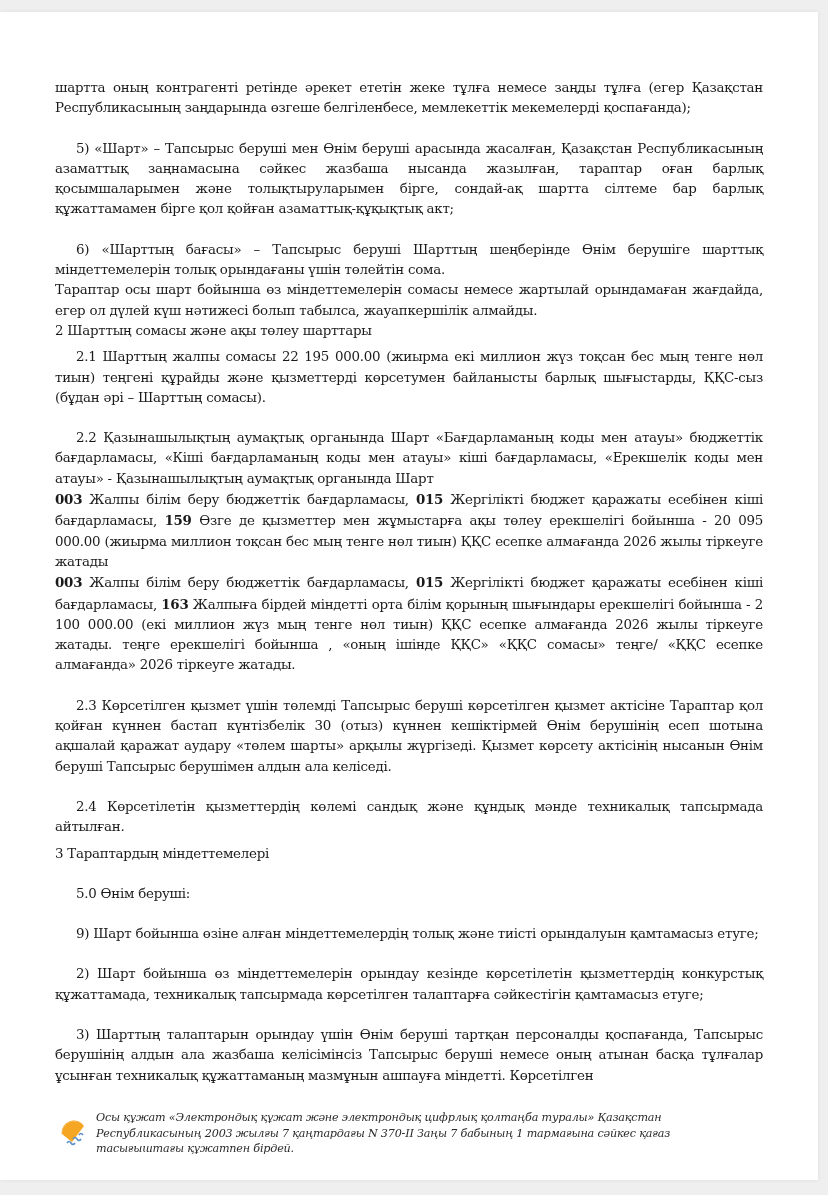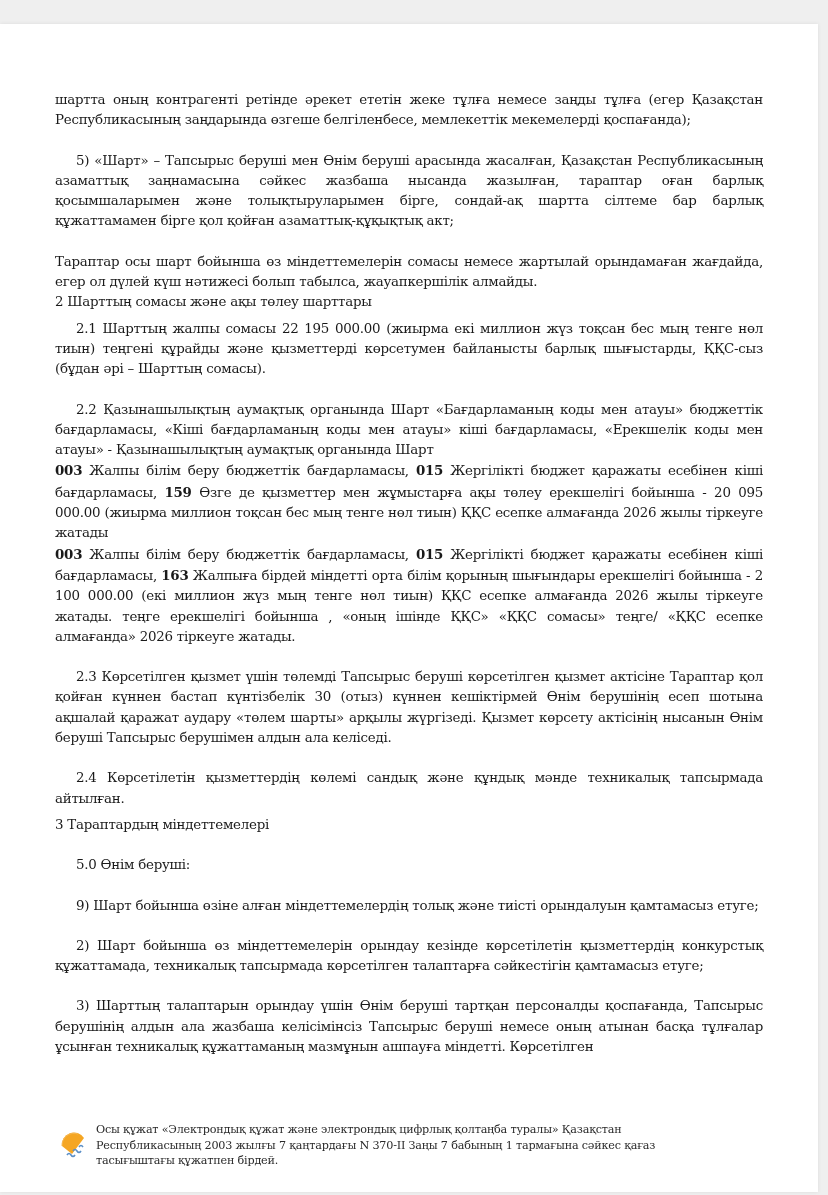--- a/index.html
+++ b/index.html
@@ -11,21 +11,21 @@
       height: 1195px;
       background: #efefef;
       position: relative;
       overflow: hidden;
       font-family: "DejaVu Serif", serif;
       color: #1a1a1a;
     }
     .page {
       position: absolute;
       left: 0;
-      top: 24px;
+      top: 12px;
       width: 818px;
       height: 1168px;
       background: #ffffff;
       box-shadow: 0 0 4px rgba(0,0,0,0.08);
     }
     .content {
       position: absolute;
       left: 55px;
       top: 66px;
       width: 708px;
@@ -47,20 +47,21 @@
       font-weight: normal;
       margin: 0;
     }
     b { font-weight: bold; }
     .footer {
       position: absolute;
       left: 58px;
       top: 1094px;
       width: 640px;
       height: 60px;
+      font-style: italic;
     }
     .footer-logo {
       position: absolute;
       left: 0;
       top: 10px;
       width: 32px;
       height: 32px;
     }
     .footer-text {
       position: absolute;
@@ -76,20 +77,21 @@
   </style>
 </head>
 <body>
 
 <div class="page">
   <div class="content" id="content">
       <p>шартта оның контрагенті ретінде әрекет ететін жеке тұлға немесе заңды тұлға (егер Қазақстан Республикасының заңдарында өзгеше белгіленбесе, мемлекеттік мекемелерді қоспағанда);</p>
       <div class="gap"></div>
       <p class="indent">5) «Шарт» – Тапсырыс беруші мен Өнім беруші арасында жасалған, Қазақстан Республикасының азаматтық заңнамасына сәйкес жазбаша нысанда жазылған, тараптар оған барлық қосымшаларымен және толықтыруларымен бірге, сондай-ақ шартта сілтеме бар барлық құжаттамамен бірге қол қойған азаматтық-құқықтық акт;</p>
       <div class="gap"></div>
+      <p class="indent">6) «Шарттың бағасы» – Тапсырыс беруші Шарттың шеңберінде Өнім берушіге шарттық міндеттемелерін толық орындағаны үшін төлейтін сома.</p>
       <p>Тараптар осы шарт бойынша өз міндеттемелерін сомасы немесе жартылай орындамаған жағдайда, егер ол дүлей күш нәтижесі болып табылса, жауапкершілік алмайды.</p>
       <p class="heading">2 Шарттың сомасы және ақы төлеу шарттары</p>
       <div class="gap-small"></div>
       <p class="indent">2.1 Шарттың жалпы сомасы 22 195 000.00 (жиырма екі миллион жүз тоқсан бес мың тенге нөл тиын) теңгені құрайды және қызметтерді көрсетумен байланысты барлық шығыстарды, ҚҚС-сыз (бұдан әрі – Шарттың сомасы).</p>
       <div class="gap"></div>
       <p class="indent">2.2 Қазынашылықтың аумақтық органында Шарт «Бағдарламаның коды мен атауы» бюджеттік бағдарламасы, «Кіші бағдарламаның коды мен атауы» кіші бағдарламасы, «Ерекшелік коды мен атауы» - Қазынашылықтың аумақтық органында Шарт</p>
       <p><b>003</b><span> Жалпы білім беру бюджеттік бағдарламасы, </span><b>015</b><span> Жергілікті бюджет қаражаты есебінен кіші бағдарламасы, </span><b>159</b><span> Өзге де қызметтер мен жұмыстарға ақы төлеу ерекшелігі бойынша - 20 095 000.00 (жиырма миллион тоқсан бес мың тенге нөл тиын) ҚҚС есепке алмағанда 2026 жылы тіркеуге жатады</span></p>
       <p><b>003</b><span> Жалпы білім беру бюджеттік бағдарламасы, </span><b>015</b><span> Жергілікті бюджет қаражаты есебінен кіші бағдарламасы, </span><b>163</b><span> Жалпыға бірдей міндетті орта білім қорының шығындары ерекшелігі бойынша - 2 100 000.00 (екі миллион жүз мың тенге нөл тиын) ҚҚС есепке алмағанда 2026 жылы тіркеуге жатады. теңге ерекшелігі бойынша , «оның ішінде ҚҚС» «ҚҚС сомасы» теңге/ «ҚҚС есепке алмағанда» 2026 тіркеуге жатады.</span></p>
       <div class="gap"></div>
       <p class="indent">2.3 Көрсетілген қызмет үшін төлемді Тапсырыс беруші көрсетілген қызмет актісіне Тараптар қол қойған күннен бастап күнтізбелік 30 (отыз) күннен кешіктірмей Өнім берушінің есеп шотына ақшалай қаражат аудару «төлем шарты» арқылы жүргізеді. Қызмет көрсету актісінің нысанын Өнім беруші Тапсырыс берушімен алдын ала келіседі.</p>

